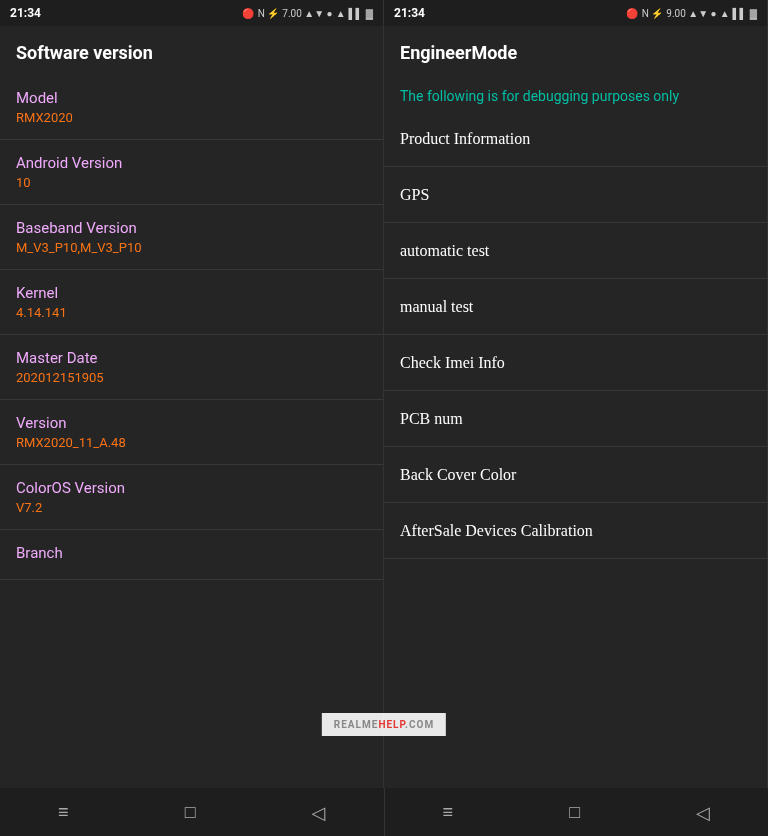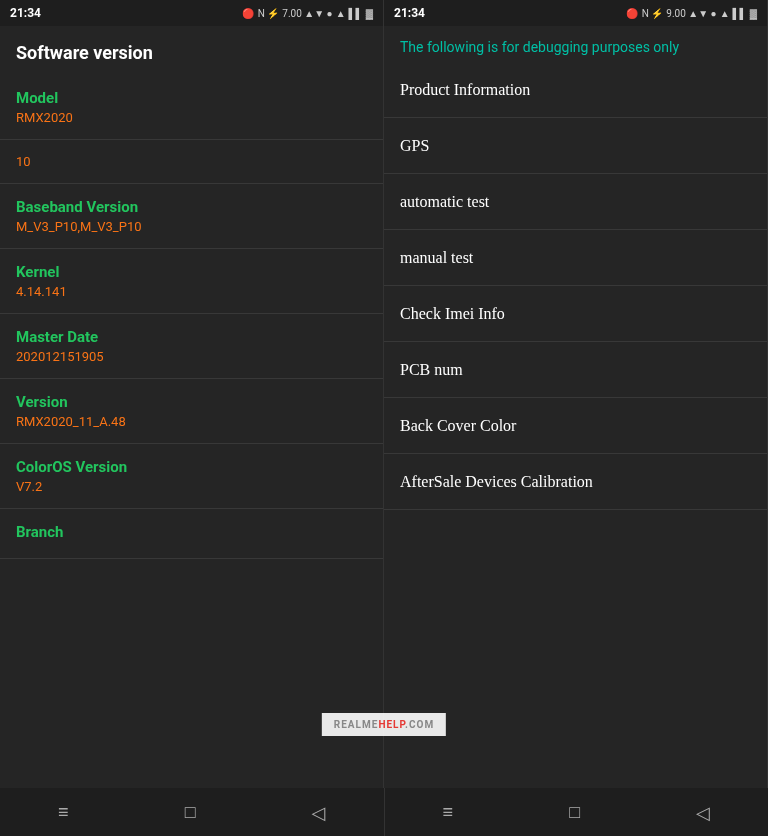--- a/index.html
+++ b/index.html
@@ -90,22 +90,22 @@
       overflow: hidden;
     }
 
     .info-item {
       padding: 14px 16px;
       border-bottom: 1px solid #383838;
     }
 
     .info-item-label {
       font-size: 15px;
-      color: #22c55e;
-      font-weight: 700;
+      color: #f0abfc;
+      font-weight: 400;
       margin-bottom: 3px;
     }
 
     .info-item-value {
       font-size: 13px;
       color: #f97316;
     }
 
     .nav-icon {
       color: #aaaaaa;
@@ -178,20 +178,21 @@
     <div class="panel-header">
       <span class="panel-title">Software version</span>
     </div>
 
     <div class="info-list">
       <div class="info-item">
         <div class="info-item-label">Model</div>
         <div class="info-item-value">RMX2020</div>
       </div>
       <div class="info-item">
+        <div class="info-item-label">Android Version</div>
         <div class="info-item-value">10</div>
       </div>
       <div class="info-item">
         <div class="info-item-label">Baseband Version</div>
         <div class="info-item-value">M_V3_P10,M_V3_P10</div>
       </div>
       <div class="info-item">
         <div class="info-item-label">Kernel</div>
         <div class="info-item-value">4.14.141</div>
       </div>
@@ -219,20 +220,23 @@
       <span class="panel-status-left">21:34</span>
       <div class="panel-status-right">
         <span>🔴</span>
         <span>N ⚡ 9.00 ▲▼ ●</span>
         <span>▲</span>
         <span>▌▌</span>
         <span>▓</span>
       </div>
     </div>
 
+    <div class="panel-header">
+      <span class="panel-title">EngineerMode</span>
+    </div>
 
     <div class="debug-notice">
       <span>The following is for debugging purposes only</span>
     </div>
 
     <div class="menu-list">
       <div class="menu-item">
         <span class="menu-item-label">Product Information</span>
       </div>
       <div class="menu-item">

